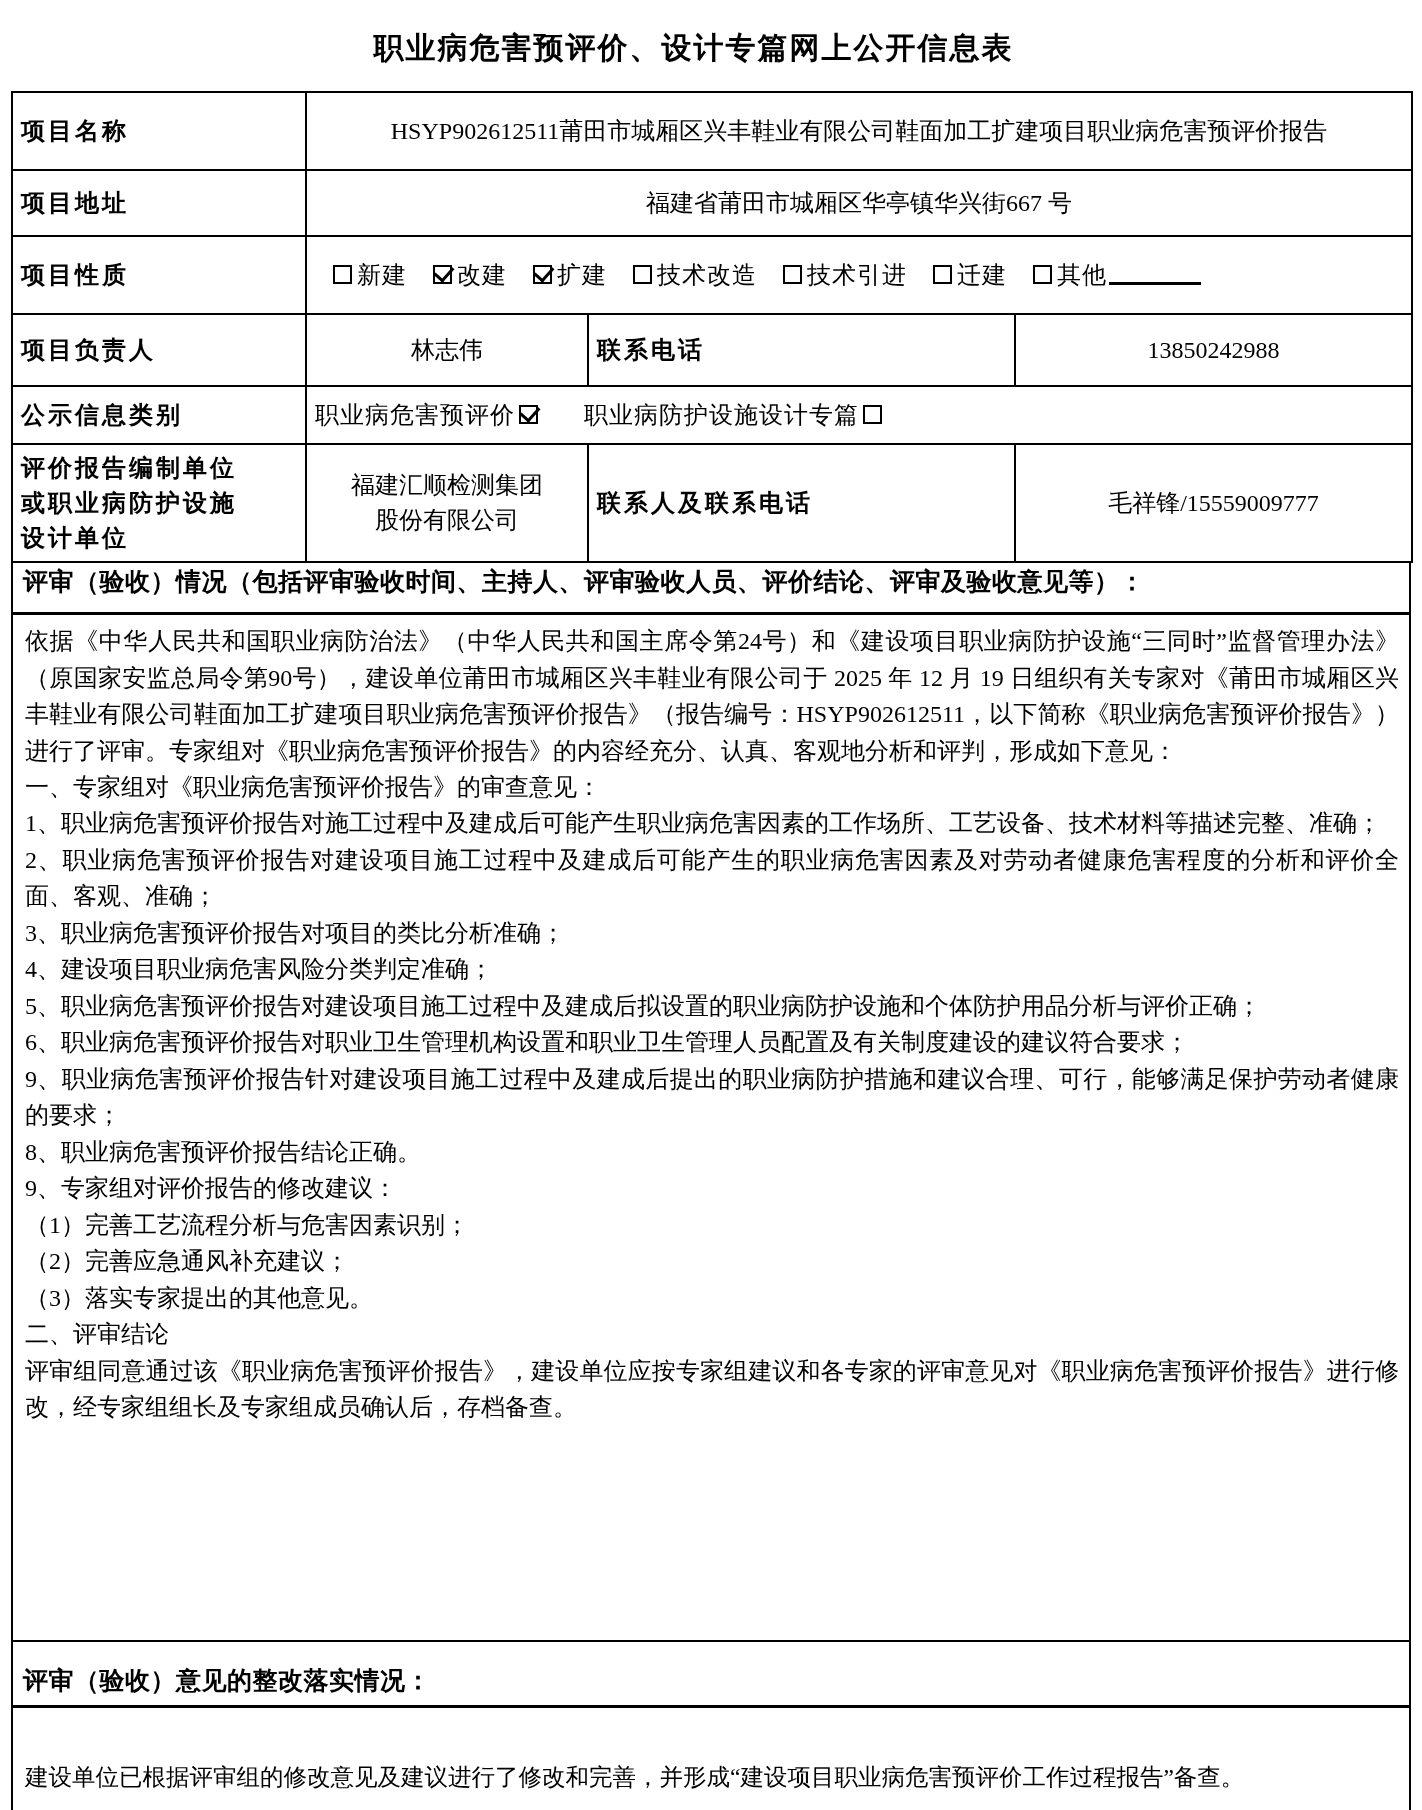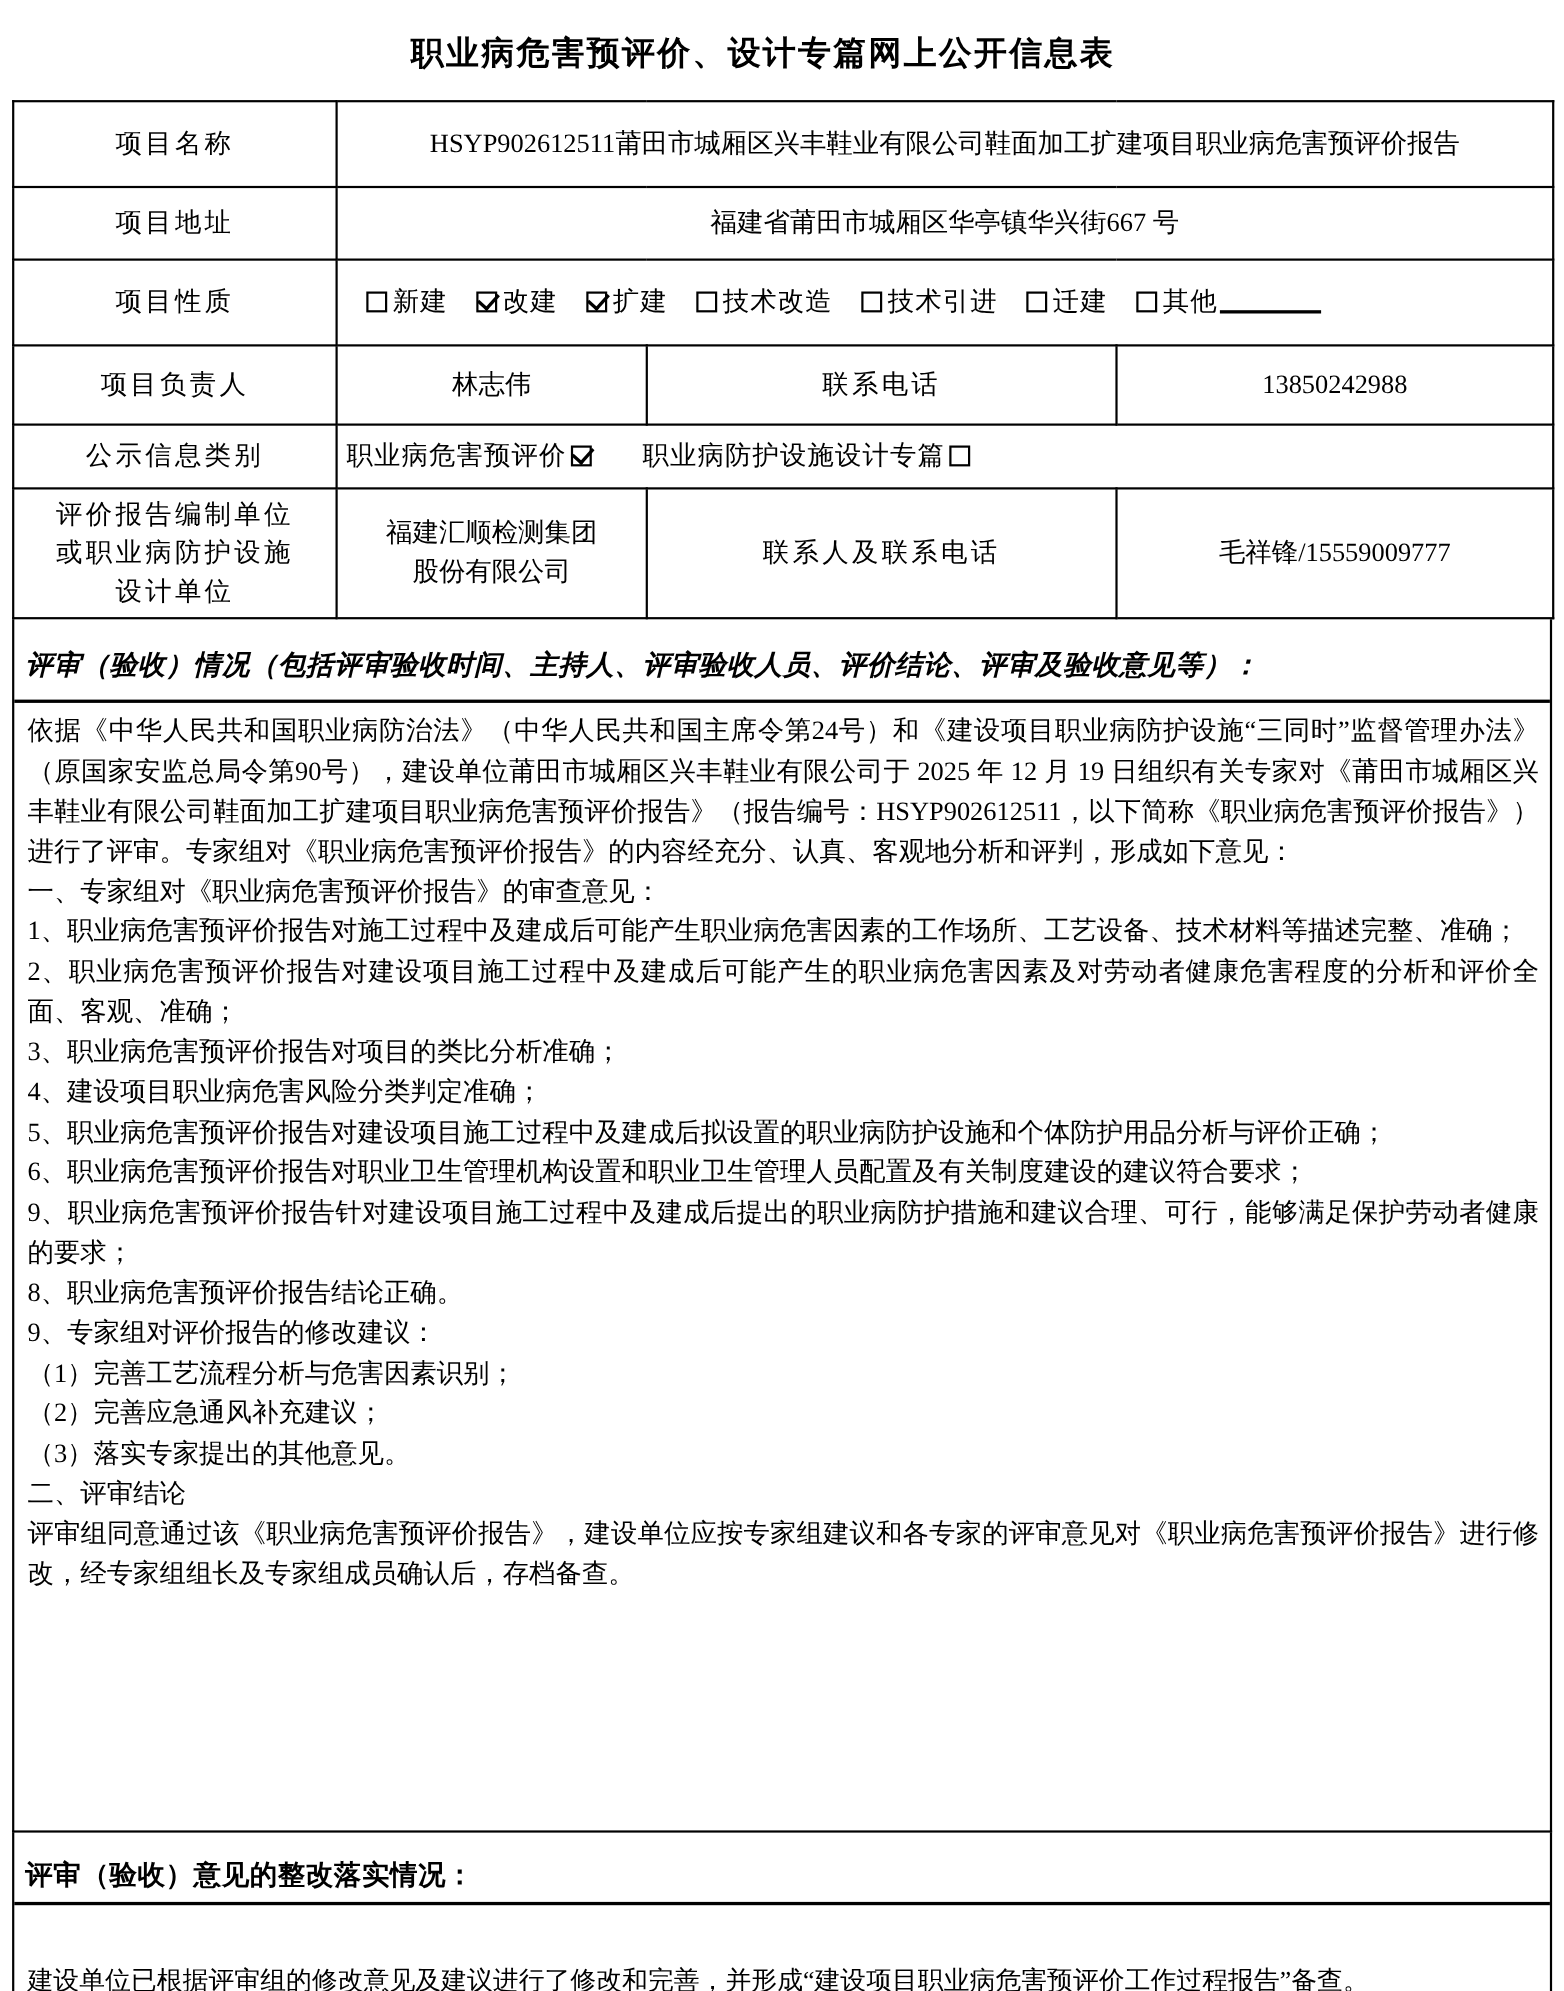--- a/index.html
+++ b/index.html
@@ -40,22 +40,22 @@
     table-layout: fixed;
   }
   .info-table td {
     border: 2px solid #000;
     padding: 6px 8px;
     font-size: 24px;
     vertical-align: middle;
     line-height: 1.45;
   }
   .lbl {
-    text-align: center;
-    font-weight: normal;
+    text-align: left;
+    font-weight: bold;
     letter-spacing: 3px;
   }
   .ctr { text-align: center; }
   .val-multiline { text-align: center; }
 
   td.h-name   { height: 78px; }
   td.h-addr   { height: 66px; }
   td.h-nature { height: 78px; }
   td.h-leader { height: 72px; }
   td.h-cat    { height: 58px; }
@@ -122,24 +122,23 @@
   .review-wrap {
     width: 1400px;
     margin: 0 11px;
     border: 2px solid #000;
     border-top: none;
   }
   .review-head {
     font-size: 25px;
     font-weight: bold;
     line-height: 1.55;
-    padding: 24px 10px 10px 10px;
+    padding: 0 10px 10px 10px;
     border-bottom: 3px solid #000;
     letter-spacing: 0.5px;
-    font-style: italic;
   }
   .review-body {
     padding: 8px 10px 10px 12px;
     font-size: 24px;
     line-height: 1.52;
     height: 1025px;
     overflow: hidden;
   }
   .review-body p {
     margin: 0;

